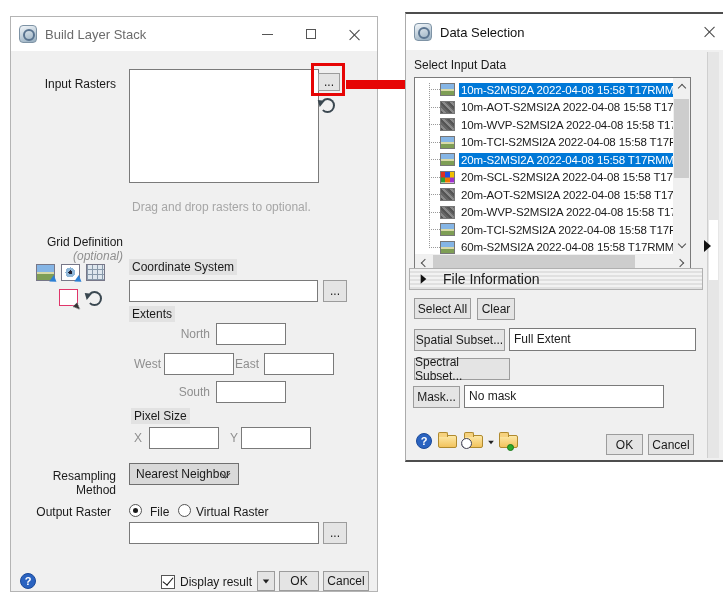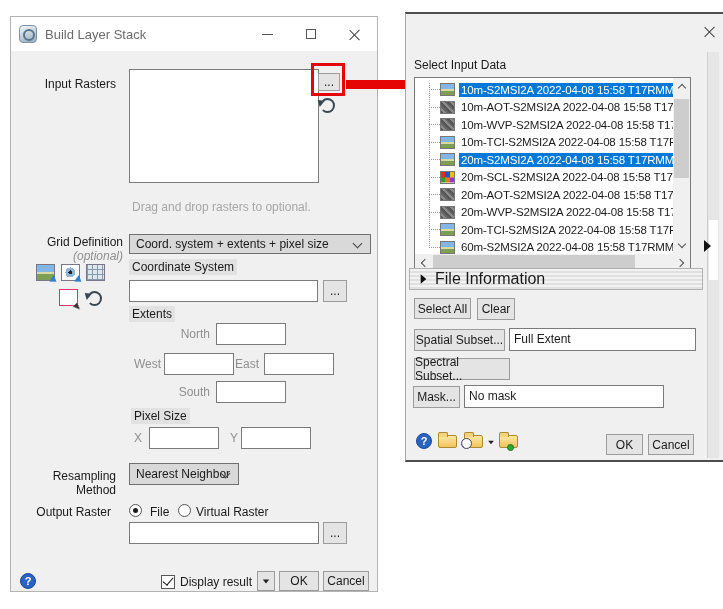--- a/index.html
+++ b/index.html
@@ -119,21 +119,21 @@
   .down { transform:rotate(45deg); margin-bottom:3px; }
   .left { transform:rotate(135deg); margin-left:3px; }
   .right { transform:rotate(-45deg); margin-right:3px; }
 
   
   #file-info-bar { position:absolute; left:3px; top:254px; width:294px; height:22px;
     border:1px solid #b0b0b0;
     background:repeating-linear-gradient(180deg,#f2f2f2 0 2px,#e0e0e0 2px 4px);
     display:flex; align-items:center; }
   #file-info-bar .tri-right { transform:scale(.8); margin-left:10px; }
-  #file-info-bar span.lbl { font-size:16px; margin-left:8px; }
+  #file-info-bar span.lbl { font-size:14px; margin-left:16px; }
 
   
   .folder { position:absolute; width:19px; height:13px; border:1px solid #b08a2e; border-radius:2px;
     background:linear-gradient(#fde8a6,#f2c35d); }
   .folder::before { content:""; position:absolute; left:-1px; top:-4px; width:8px; height:4px;
     background:#f6d27f; border:1px solid #b08a2e; border-bottom:none; border-radius:2px 2px 0 0; }
   .folder.clock::after { content:""; position:absolute; left:-4px; bottom:-2px; width:9px; height:9px;
     border-radius:50%; background:#fff; border:1px solid #445; box-shadow:inset 2px -1px 0 -2px #445; }
   .folder.net::after { content:""; position:absolute; left:7px; bottom:-4px; width:5px; height:5px;
     border-radius:50%; background:#2daa2d; border:1px solid #1a7a1a; }
@@ -175,24 +175,20 @@
 
     <div class="rlabel-right" style="left:0; top:218px; width:112px;">Grid Definition</div>
     <div class="rlabel-right gray" style="left:0; top:232px; width:112px; font-style:italic;">(optional)</div>
 
     <span class="tool t-img" style="left:25px; top:247px;"></span>
     <span class="tool t-eye" style="left:50px; top:247px;"></span>
     <span class="tool t-calc" style="left:75px; top:247px;"></span>
     <span class="tool t-extent" style="left:48px; top:272px;"></span>
     <span class="refresh" style="left:76px; top:274px;"></span>
 
-    <div class="dd" style="left:118px; top:217px; width:242px; height:20px;">
-      <span>Coord. system + extents + pixel size</span>
-      <span class="chev"></span>
-    </div>
 
     <span class="hl-label" style="left:118px; top:242px;">Coordinate System</span>
     <div class="field" style="left:118px; top:263px; width:189px; height:22px;"></div>
     <div class="btn" style="left:312px; top:263px; width:24px; height:22px;">...</div>
 
     <span class="hl-label" style="left:118px; top:289px;">Extents</span>
 
     <div class="rlabel-right gray" style="left:100px; top:310px; width:99px;">North</div>
     <div class="field" style="left:205px; top:306px; width:70px; height:22px;"></div>
     <div class="rlabel-right gray" style="left:60px; top:340px; width:90px;">West</div>
@@ -230,20 +226,24 @@
       <span class="tri-down" style="transform:scale(.8);"></span>
     </div>
     <div class="btn" style="left:268px; top:554px; width:40px; height:20px;">OK</div>
     <div class="btn" style="left:312px; top:554px; width:46px; height:20px;">Cancel</div>
   </div>
 
   <div id="red-box"></div>
   <div id="red-arrow"></div>
 
   <div class="dialog" id="right-dlg">
+    <div class="titlebar">
+      <span class="app-icon"></span>
+      <span class="title-text" style="color:#111;">Data Selection</span>
+    </div>
     <span class="ic-close" style="position:absolute; left:298px; top:11px;"></span>
 
     <div style="position:absolute; left:8px; top:44px; font-size:12px;">Select Input Data</div>
 
     <div id="list-box">
       <div id="list-rows">
         <span class="tree-line"></span>
       <div class="lrow">
             <span class="branch"></span>
             <span class="licon raster-color-icon"></span>

